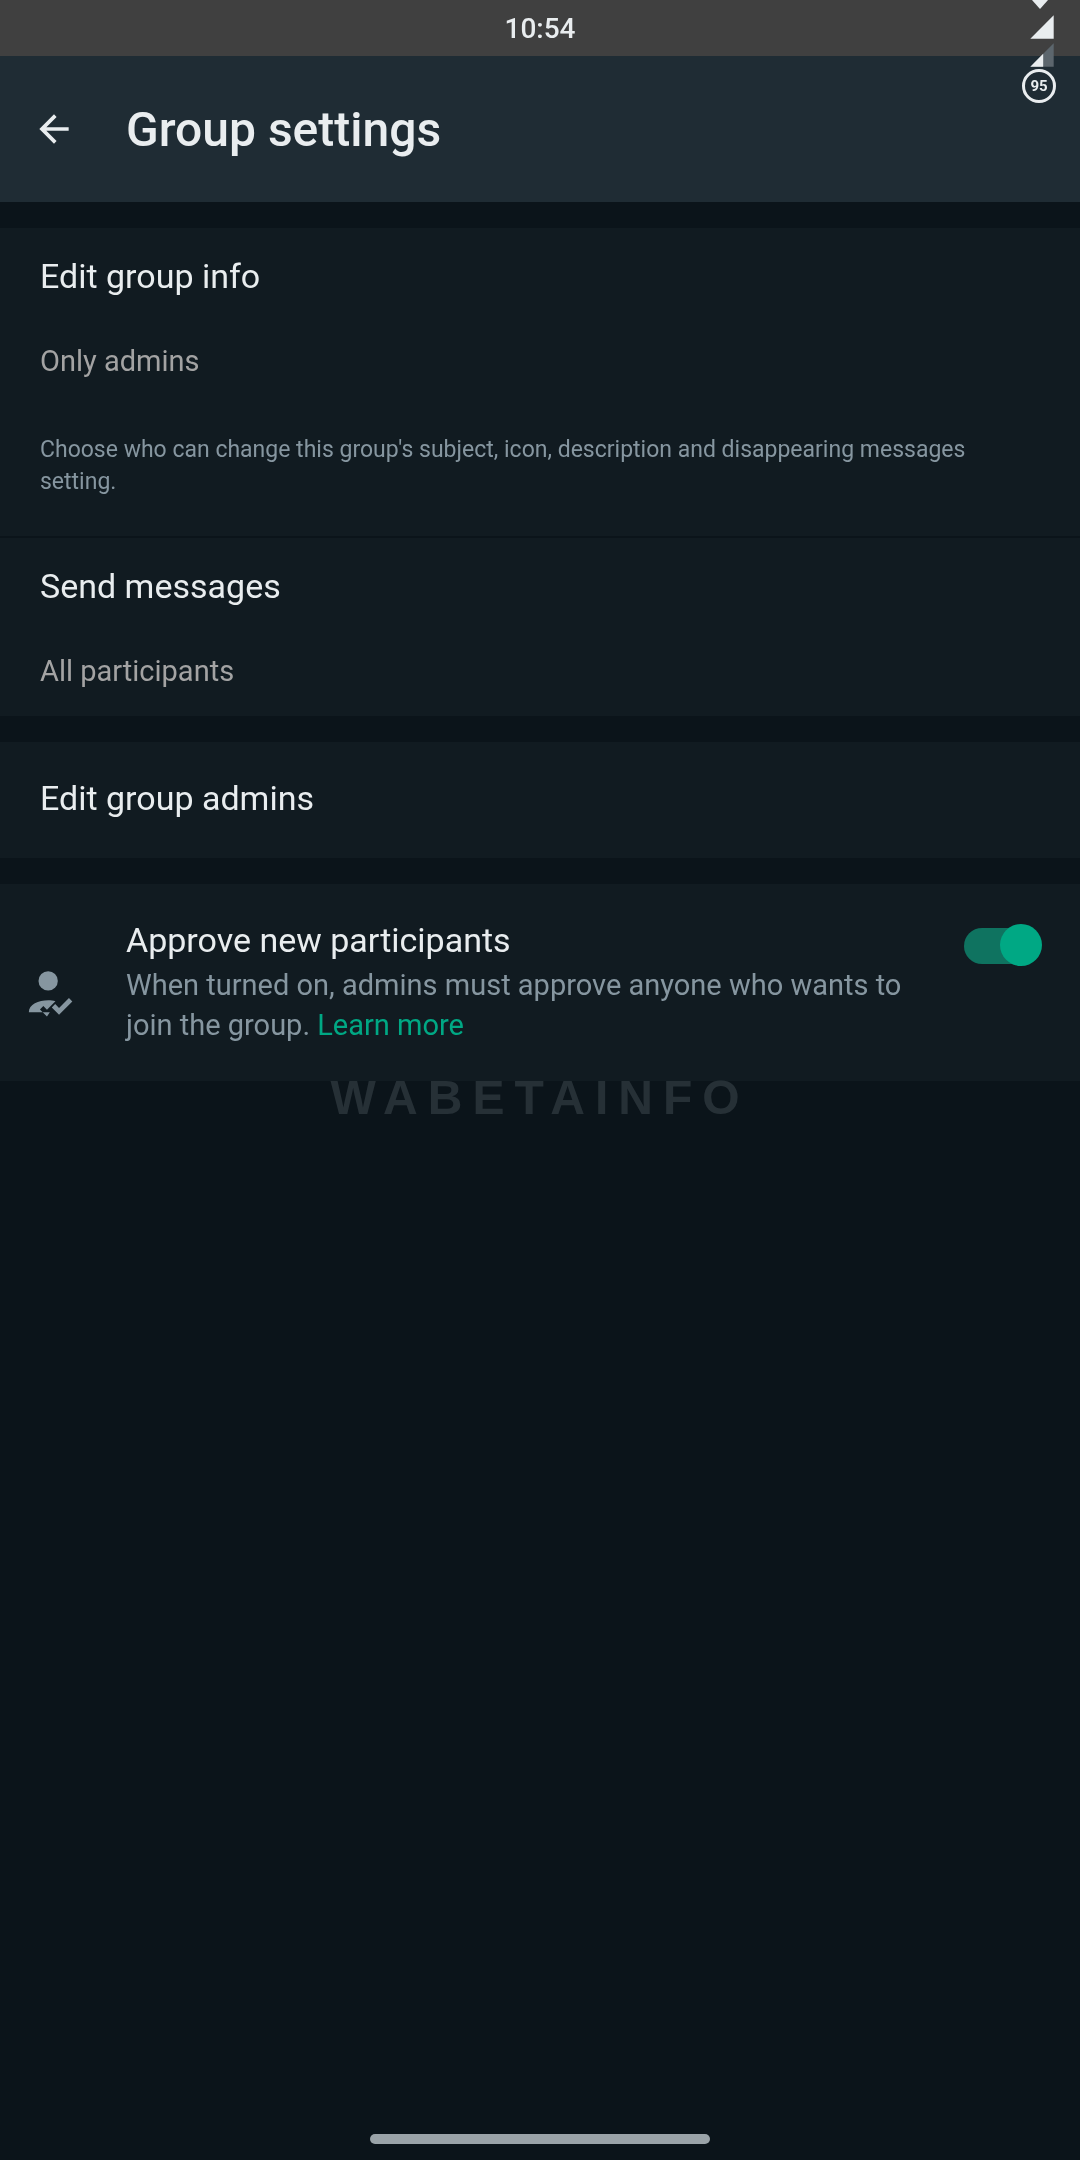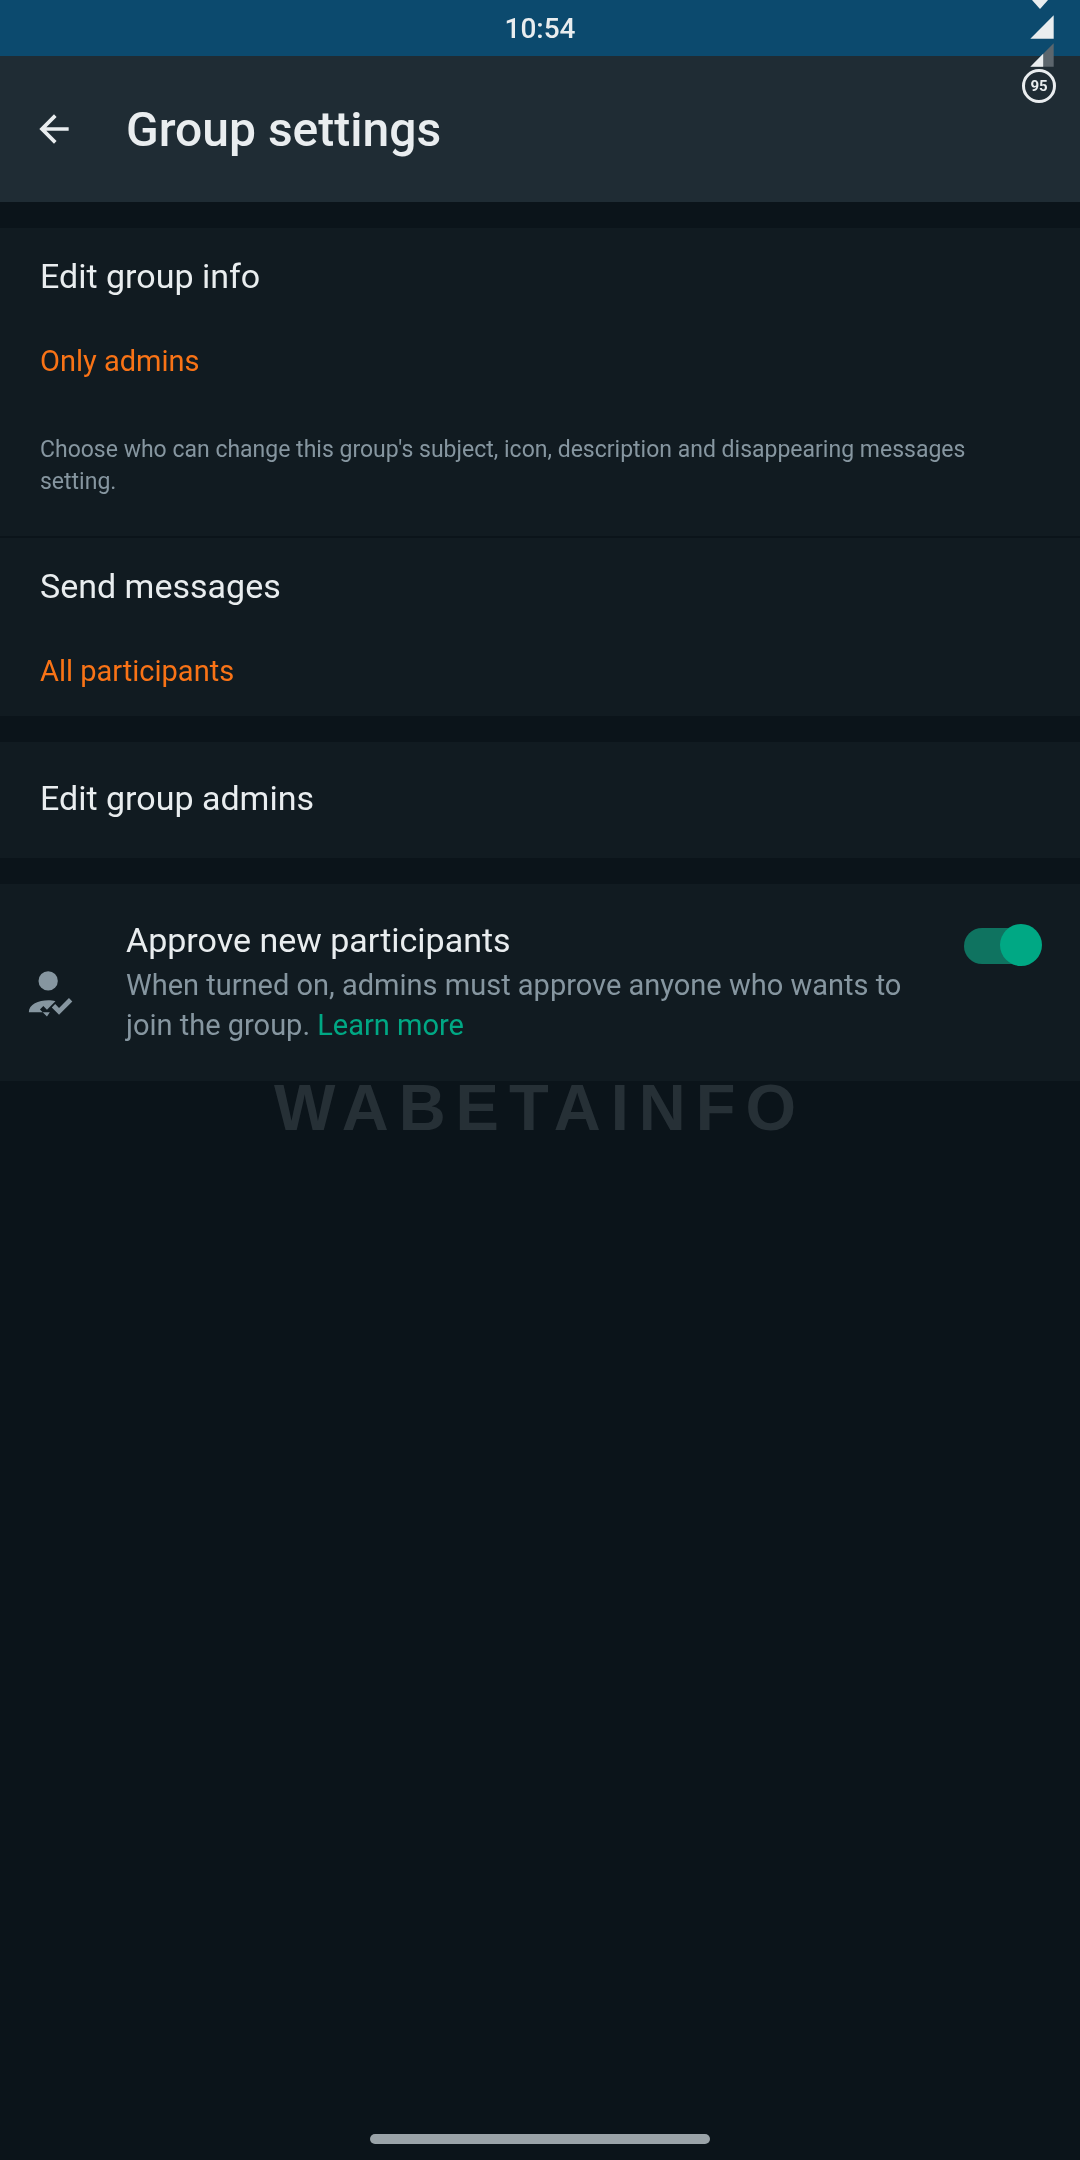--- a/index.html
+++ b/index.html
@@ -11,21 +11,21 @@
     body {
       width: 1080px;
       height: 2160px;
       background: #0b141a;
       color: #e9edef;
       position: relative;
       overflow: hidden;
     }
     .status-bar {
       height: 56px;
-      background: #0c4a6e;
+      background: #404040;
       display: flex;
       align-items: center;
       justify-content: center;
       position: relative;
       padding: 0 24px;
     }
     .status-time {
       font-size: 28px;
       font-weight: 500;
       color: #e9edef;
@@ -79,21 +79,21 @@
       padding: 28px 40px;
     }
     .list-item-title {
       font-size: 34px;
       font-weight: 400;
       color: #e9edef;
       margin-bottom: 6px;
     }
     .list-item-subtitle {
       font-size: 29px;
-      color: #f97316;
+      color: #a3a3a3;
       margin-top: 48px;
     }
     .info-text {
       background: #111b21;
       padding: 28px 40px 38px 40px;
       font-size: 23px;
       color: #8696a0;
       line-height: 1.4;
     }
     .divider {
@@ -155,21 +155,21 @@
       height: 10px;
       background: #9aa3a8;
       border-radius: 5px;
     }
     .watermark {
       position: absolute;
       top: 1070px;
       left: 0;
       right: 0;
       text-align: center;
-      font-size: 65px;
+      font-size: 48px;
       font-weight: 900;
       letter-spacing: 10px;
       color: rgba(120, 130, 138, 0.25);
       pointer-events: none;
       user-select: none;
       font-family: Arial, sans-serif;
     }
   </style>
 </head>
 <body>

